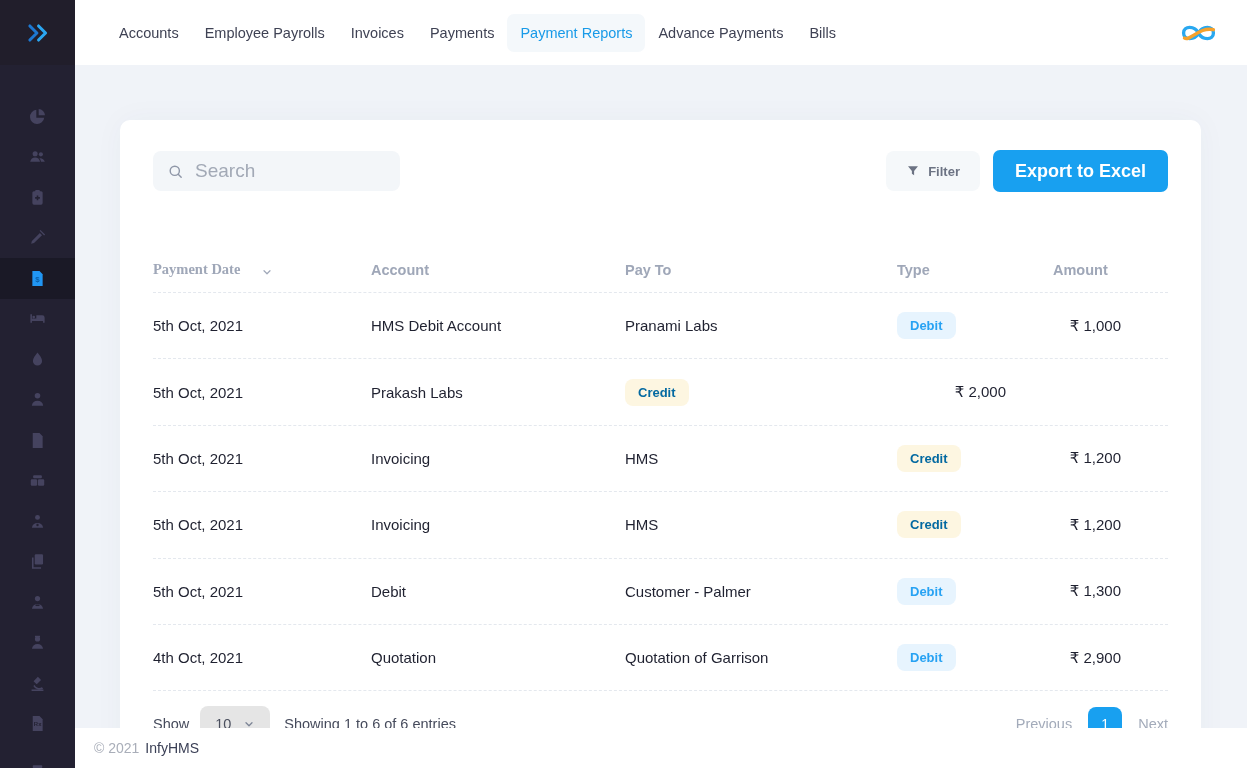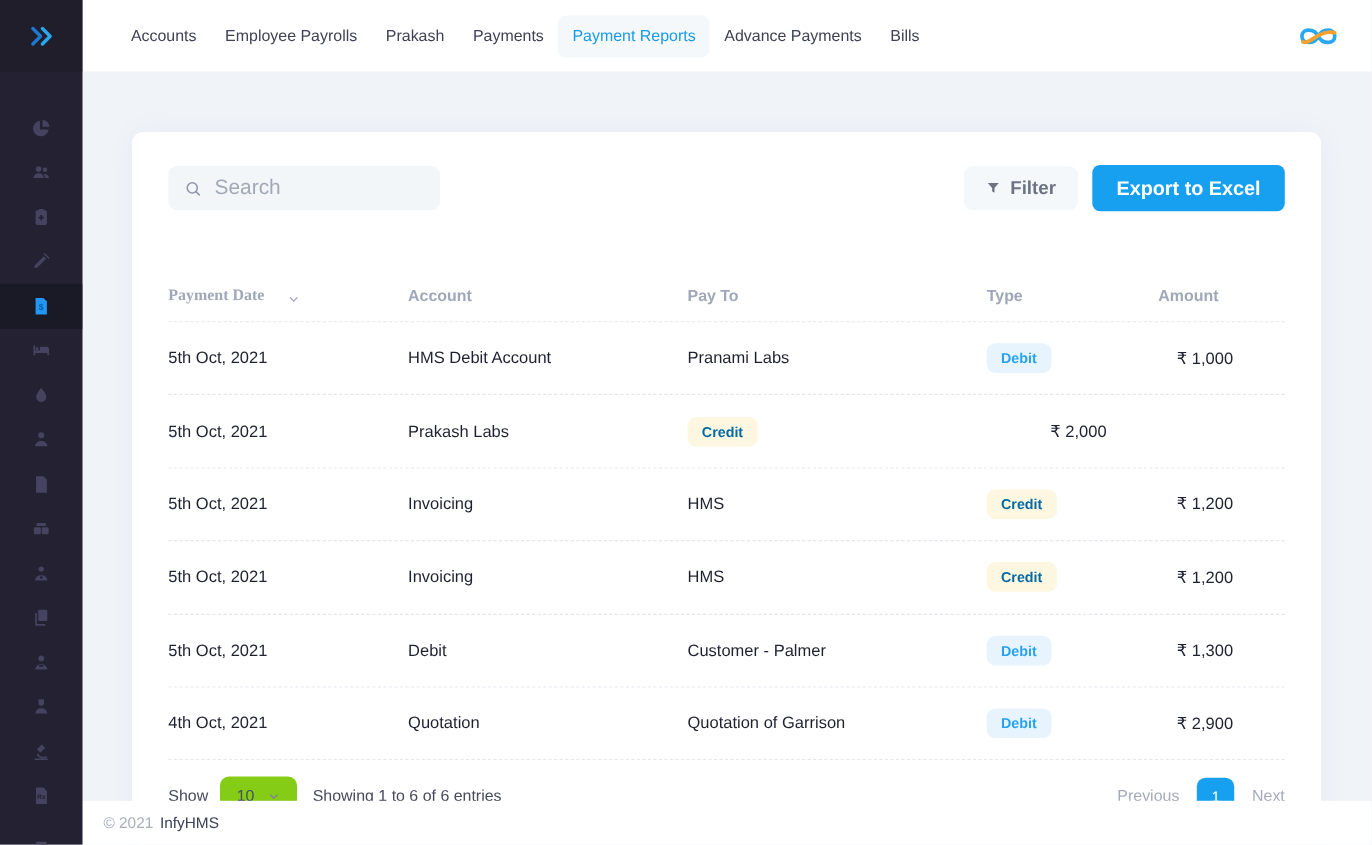--- a/index.html
+++ b/index.html
@@ -32,38 +32,38 @@
   .content { position:absolute; top:65px; left:0; right:0; bottom:0; background:#F0F3F8; overflow:hidden; }
 
   .card { position:absolute; left:45px; top:55px; width:1081px; height:648px; background:#fff; border-radius:10px; box-shadow:0 0 30px rgba(56,71,109,.04); }
 
   .toolbar { display:flex; justify-content:space-between; align-items:center; padding:30px 33px 0; }
   .search-box { width:247px; height:40px; background:#F3F6F9; border-radius:8px; display:flex; align-items:center; padding:0 14px; gap:9px; }
   .search-box svg { width:17px; height:17px; color:#8F97A8; flex:none; }
   .search-box input { border:none; outline:none; background:transparent; font-family:inherit; font-size:19px; font-weight:500; color:#3F4254; width:100%; }
   .search-box input::placeholder { color:#A2A9B6; }
   .toolbar-right { display:flex; gap:13px; align-items:center; }
-  .filter-btn { height:40px; padding:0 20px; background:#F5F8FA; border:none; border-radius:8px; font-family:inherit; font-size:17px; font-weight:600; color:#6C7383; display:flex; align-items:center; gap:8px; cursor:pointer; }
+  .filter-btn { height:40px; padding:0 20px; background:#F5F8FA; border:none; border-radius:8px; font-family:inherit; font-size:13px; font-weight:600; color:#6C7383; display:flex; align-items:center; gap:8px; cursor:pointer; }
   .filter-btn svg { width:14px; height:14px; }
   .export-btn { height:42px; padding:0 22px; background:#18A0F0; color:#fff; border:none; border-radius:7px; font-family:inherit; font-size:18px; font-weight:700; cursor:pointer; }
 
   .table { margin:55px 33px 0; }
   .thead, .trow { display:grid; grid-template-columns:218px 254px 272px 156px 1fr; align-items:center; }
   .thead { height:46px; border-bottom:1px dashed #E4E8EE; color:#9FA7B8; font-size:14.5px; font-weight:600; }
   .th-sort { display:flex; align-items:flex-end; gap:21px; cursor:pointer;font-family:Liberation Serif, serif; }
   .th-sort svg { width:12px; height:12px; color:#9FA7B8; }
   .trow { height:66.4px; border-bottom:1px dashed #E4E8EE; font-size:15px; color:#1F2130; }
   .amount { text-align:right; padding-right:47px; }
   .badge { display:inline-block; padding:6px 13px; border-radius:8px; font-size:13px; font-weight:700; }
   .badge.debit { background:#E7F4FE; color:#27A2F3; }
   .badge.credit { background:#FDF6E1; color:#0369a1; }
 
   .card-footer { display:flex; justify-content:space-between; align-items:center; padding:15px 33px 0; }
   .cf-left { display:flex; align-items:center; gap:11px; font-size:14.5px; color:#464B5C; font-weight:500; }
-  .page-select { width:70px; height:36px; background:#84cc16; border-radius:8px; display:flex; align-items:center; justify-content:center; gap:12px; color:#4A4F5E; cursor:pointer; }
+  .page-select { width:70px; height:36px; background:#e5e5e5; border-radius:8px; display:flex; align-items:center; justify-content:center; gap:12px; color:#4A4F5E; cursor:pointer; }
   .page-select svg { width:12px; height:12px; color:#7D8596; }
   .cf-summary { margin-left:3px; }
   .cf-right { display:flex; align-items:center; gap:16px; font-size:14.5px; color:#A3ABBA; font-weight:500; }
   .pager-link { cursor:pointer; }
   .page-box { width:34px; height:34px; border-radius:8px; background:#18A0F0; color:#fff; display:flex; align-items:center; justify-content:center; font-size:14px; cursor:pointer; }
 
   .footer { position:absolute; left:0; right:0; bottom:0; height:40px; background:#fff; z-index:6; display:flex; align-items:center; padding-left:19px; font-size:14px; gap:6px; }
   .footer .copy { color:#A9AEB9; }
   .footer .brand { color:#3A3F55; font-weight:500; }
 </style>
@@ -189,21 +189,21 @@
         </div>
       </nav>
   </aside>
 
   <div class="main">
 
     <header class="navbar">
       <nav class="nav-tabs" id="nav-tabs">
           <div class="tab">Accounts</div>
           <div class="tab">Employee Payrolls</div>
-          <div class="tab">Prakash</div>
+          <div class="tab">Invoices</div>
           <div class="tab">Payments</div>
           <div class="tab active">Payment Reports</div>
           <div class="tab">Advance Payments</div>
           <div class="tab">Bills</div>
         </nav>
       <div class="logo">
         <svg viewBox="0 0 50 30" width="47" height="28">
           <path d="M25 15 C21 7 9 7 9 15 C9 23 21 23 25 15 C29 7 41 7 41 15 C41 23 29 23 25 15" fill="none" stroke="#29A8F0" stroke-width="3.6" stroke-linecap="round"></path>
           <path d="M10 20.5 C16 24 26 8 41 11.5" fill="none" stroke="#F6A12B" stroke-width="3.6" stroke-linecap="round"></path>
         </svg>

